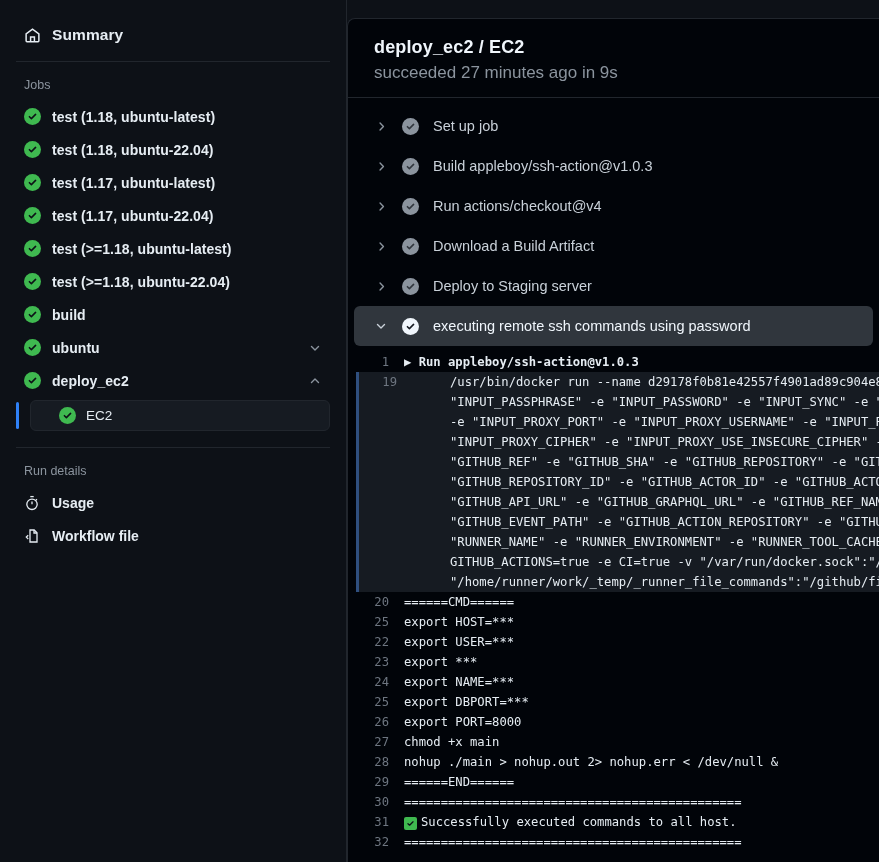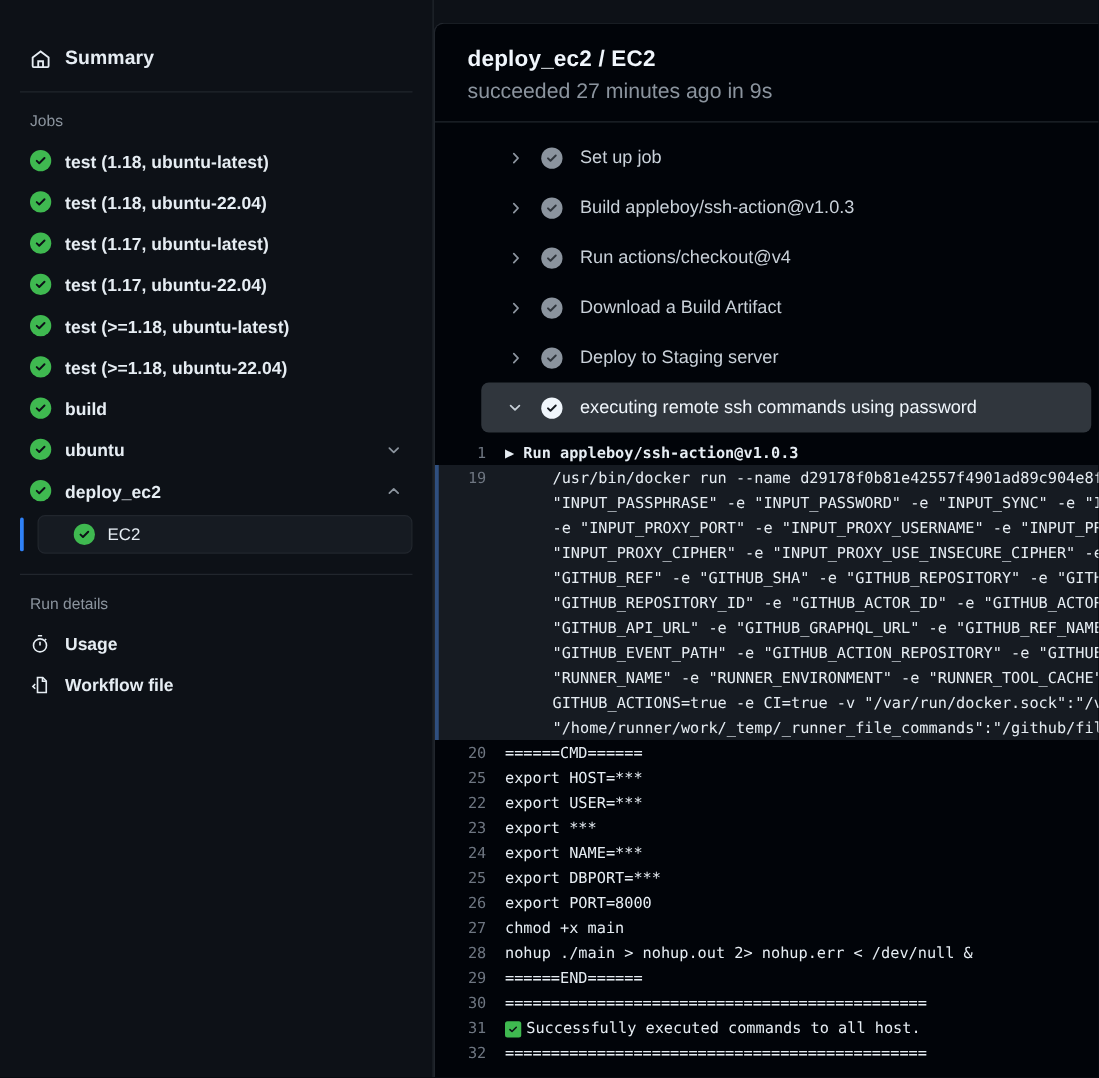--- a/index.html
+++ b/index.html
@@ -20,21 +20,21 @@
     background: #0d1117;
   }
 
   
   .sidebar {
     width: 347px;
     flex: 0 0 347px;
     height: 862px;
     background: #0d1117;
     border-right: 1px solid #21262d;
-    padding: 12px 16px;
+    padding: 0 16px;
     overflow: hidden;
     position: relative;
   }
 
   .summary-row {
     display: flex;
     align-items: center;
     gap: 11px;
     height: 52px;
     padding: 0 8px;
@@ -189,21 +189,21 @@
     font-weight: 700;
     color: #f0f6fc;
     letter-spacing: .15px;
   }
   .job-status {
     font-size: 17px;
     color: #8b949e;
     margin-top: 5px;
   }
 
-  .steps { padding: 8px 0 0 0; margin-left: 31px; }
+  .steps { padding: 8px 0 0 0; }
 
   .step-row {
     display: flex;
     align-items: center;
     gap: 14px;
     height: 40px;
     padding: 0 14px 0 20px;
     margin: 0 6px;
     border-radius: 6px;
   }
@@ -256,21 +256,21 @@
   .log-line.first {
     background: #010409;
   }
 
   
   .log-block {
     display: flex;
     align-items: flex-start;
     background: #161b22;
     border-left: 3px solid #2f4f7f;
-    margin-left: 0;
+    margin-left: 8px;
     gap: 38px;
   }
   .log-block .log-num {
     width: 53px;
     flex: 0 0 53px;
   }
   .log-block-body {
     color: #e6edf3;
     white-space: pre;
   }

